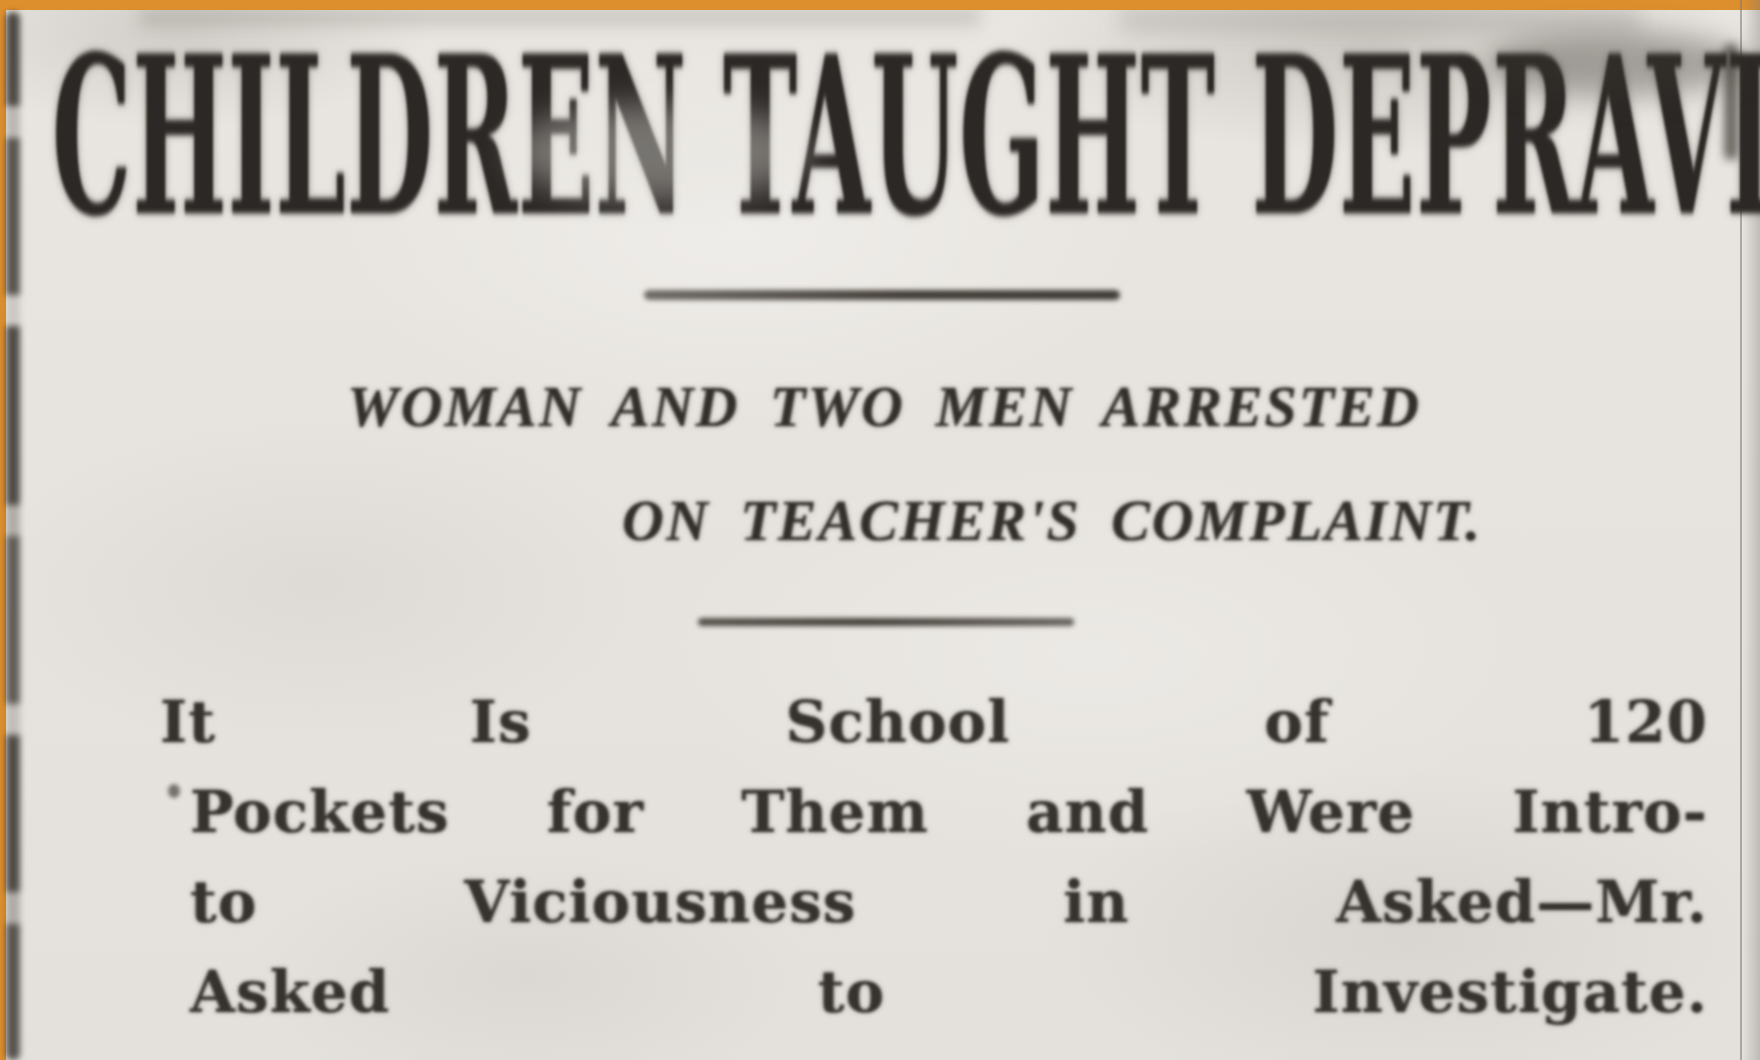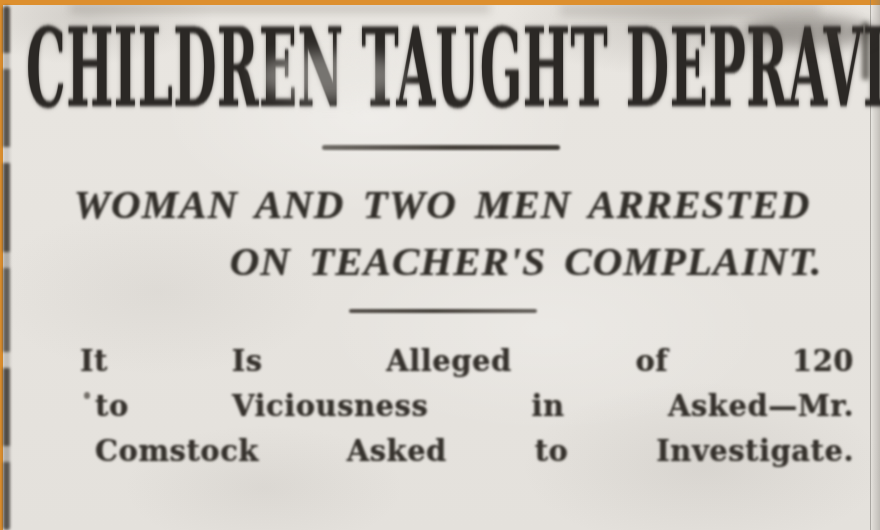--- a/index.html
+++ b/index.html
@@ -77,21 +77,21 @@
     background:linear-gradient(90deg, rgba(58,53,47,.70), rgba(58,53,47,.95) 55%, rgba(45,41,36,.90));
   }
   .divider-2{
     left:349px;top:309px;width:188px;height:4px;
     background:linear-gradient(90deg, rgba(58,53,47,.85), rgba(58,53,47,.95) 45%, rgba(58,53,47,.75));
   }
   
   .subhead{
     position:absolute;left:0;top:176px;width:880px;
     font-family:"Liberation Serif", serif;font-style:italic;font-weight:bold;
-    font-size:41px;line-height:57px;
+    font-size:29px;line-height:57px;
     color:#33302b;letter-spacing:1px;word-spacing:7px;
     filter:blur(.9px);
     text-shadow:0 0 2px rgba(51,48,43,.5);
     text-align:center;
   }
   .subhead-line-1{transform:translateX(2px);}
   .subhead-line-2{transform:translateX(86px);}
   
   .deck{
     position:absolute;left:80px;top:344px;width:774px;
@@ -130,32 +130,39 @@
     <div class="subhead-line-1">WOMAN AND TWO MEN ARRESTED</div>
     <div class="subhead-line-2">ON TEACHER'S COMPLAINT.</div>
   </div>
 
   <div class="divider divider-2"></div>
 
   <div class="deck">
       <div class="deck-line">
         <span>It</span>
         <span>Is</span>
-        <span>Alleged</span>
+        <span>School</span>
         <span>of</span>
         <span>120</span>
+      </div>
+      <div class="deck-line indent">
+        <span>Pockets</span>
+        <span>for</span>
+        <span>Them</span>
+        <span>and</span>
+        <span>Were</span>
+        <span>Intro-</span>
       </div>
       <div class="deck-line indent">
         <span>to</span>
         <span>Viciousness</span>
         <span>in</span>
         <span>Asked—Mr.</span>
       </div>
       <div class="deck-line indent">
-        <span>Comstock</span>
         <span>Asked</span>
         <span>to</span>
         <span>Investigate.</span>
       </div>
     </div>
   <div class="dot-artifact"></div>
 
 </div>
 
 </body></html>

